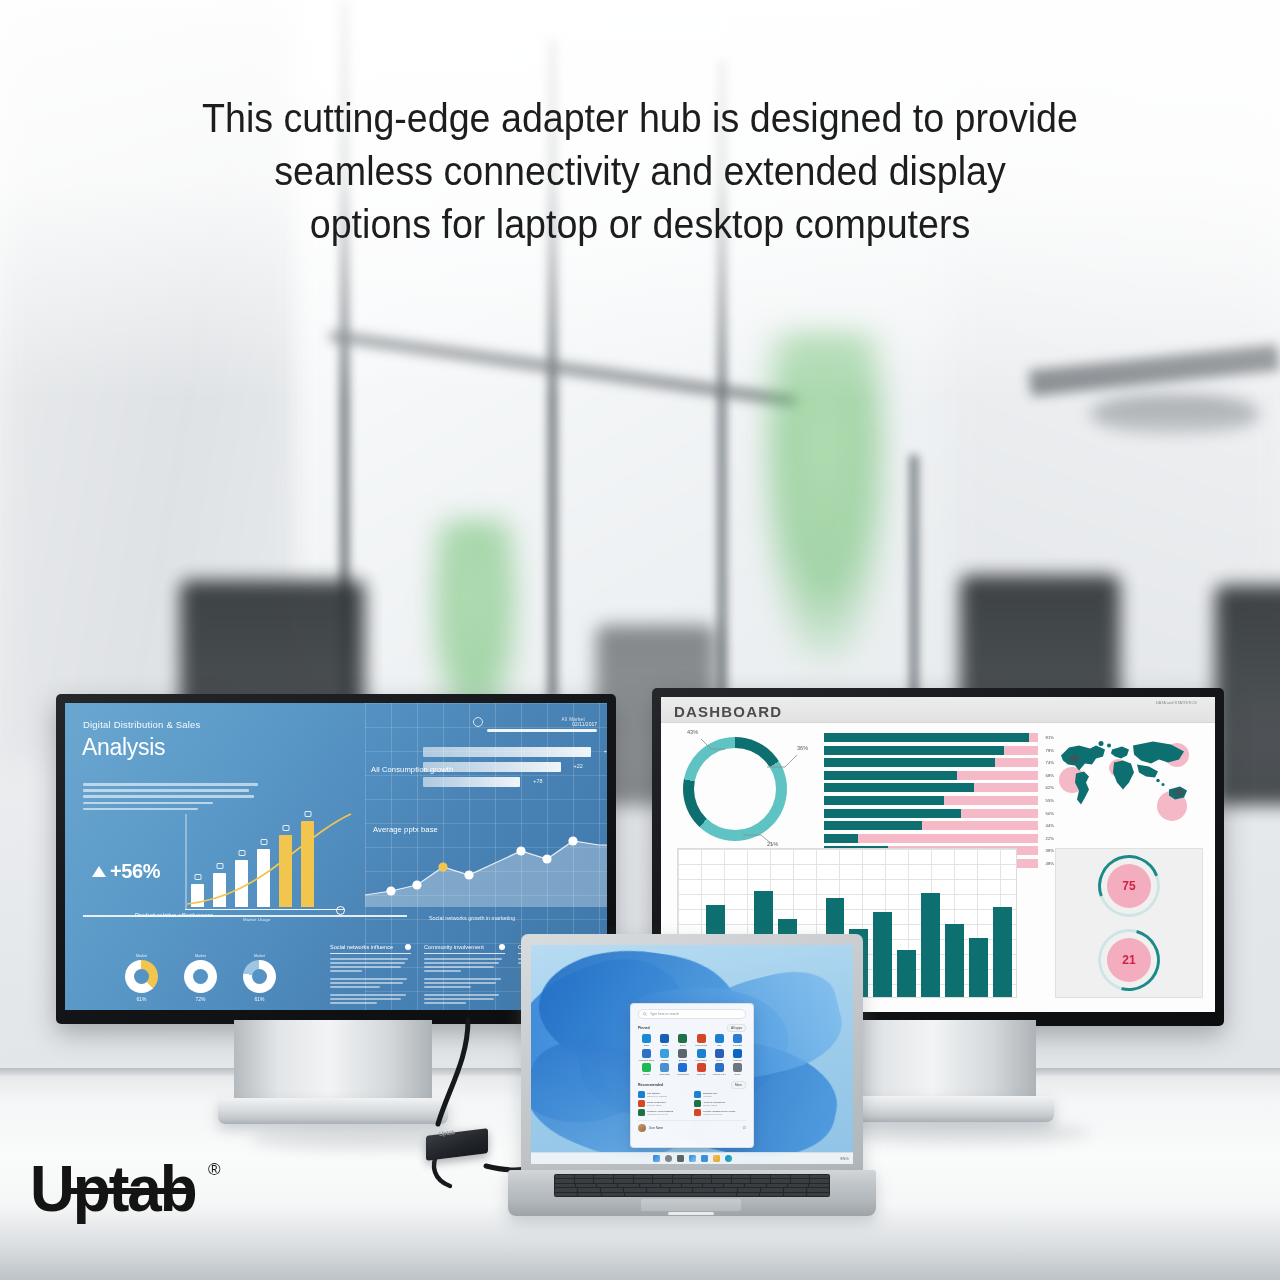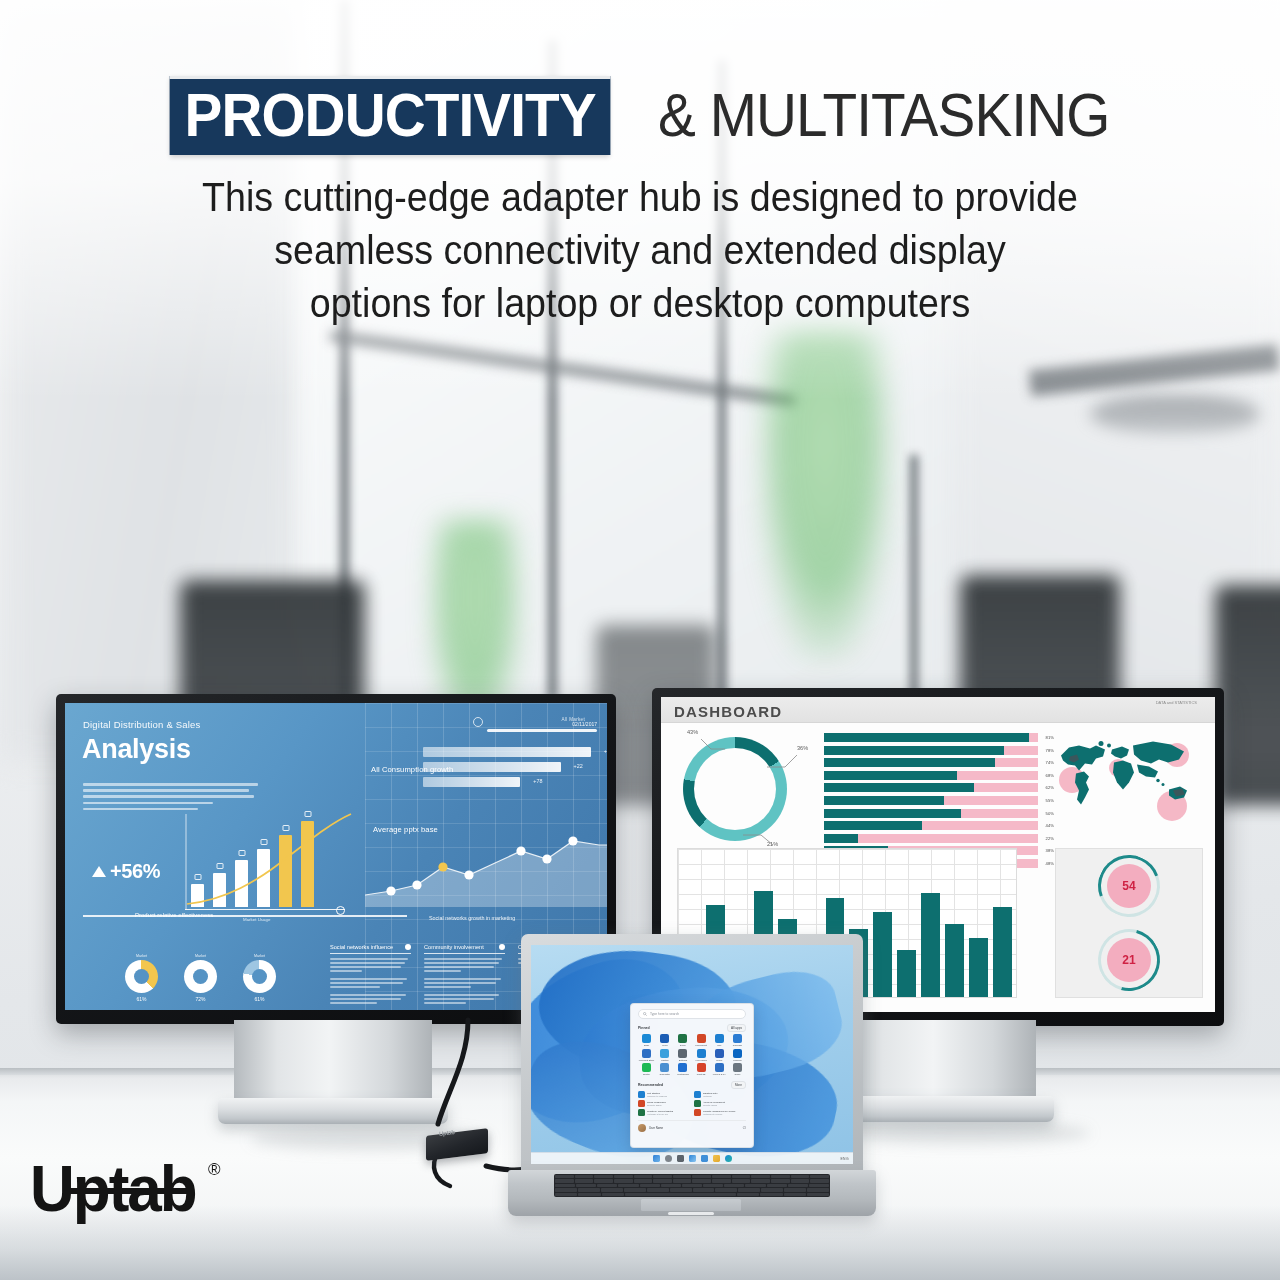--- a/index.html
+++ b/index.html
@@ -129,21 +129,21 @@
 
   
   #mon-left{ left:56px; top:694px; width:560px; height:330px; }
   #mon-left .mon-screen{ left:9px; top:9px; right:9px; bottom:14px; }
   .blue-deck{
     position:absolute; inset:0;
     background:linear-gradient(125deg,#6aa7d0 0%,#5896c6 34%,#4a84b6 62%,#3e76aa 100%);
     color:#fff;
   }
   .bd-kicker{ position:absolute; left:18px; top:16px; font-size:9.5px; letter-spacing:.2px; opacity:.95; }
-  .bd-title{ position:absolute; left:17px; top:31px; font-size:27px; font-weight:bold; letter-spacing:-.3px; }
+  .bd-title{ position:absolute; left:17px; top:31px; font-size:23px; font-weight:normal; letter-spacing:-.3px; }
   .bd-corner{ position:absolute; right:22px; top:14px; font-size:4.6px; opacity:.78; letter-spacing:.3px; }
   .bd-para{ position:absolute; left:18px; top:80px; width:180px; }
   .bd-para span{ display:block; height:2.6px; margin-bottom:3.6px; background:rgba(255,255,255,.58); border-radius:1px; }
   .bd-para span:nth-child(1){ width:97%; }
   .bd-para span:nth-child(2){ width:92%; }
   .bd-para span:nth-child(3){ width:95%; }
   .bd-para span:nth-child(4){ width:72%; }
   .bd-para span:nth-child(5){ width:64%; }
   .bd-pct{
     position:absolute; left:27px; top:157px;
@@ -682,21 +682,21 @@
             <div class="wd-col" style="height:62%"></div>
             <div class="wd-col" style="height:50%"></div>
             <div class="wd-col" style="height:76%"></div>
           </div>
         </div>
 
         <div class="wd-gauges">
           <div class="gauge">
             <div class="ring"></div>
             <div class="inner">
-              <span class="num">54</span>
+              <span class="num">75</span>
             </div>
           </div>
           <div class="gauge">
             <div class="ring" style="transform:rotate(150deg)"></div>
             <div class="inner">
               <span class="num">21</span>
             </div>
           </div>
         </div>
 
@@ -961,24 +961,20 @@
             <i class="kb-key"></i>
             <i class="kb-key"></i>
           </div>
       </div>
       <div class="lt-trackpad"></div>
       <div class="lt-notch"></div>
     </div>
   </div>
 
   <div id="headline">
-    <div class="title-row">
-      <span class="title-badge">PRODUCTIVITY</span>
-      <span class="title-plain">&amp; MULTITASKING</span>
-    </div>
     <div class="subtitle">
       <div>This cutting-edge adapter hub is designed to provide</div>
       <div>seamless connectivity and extended display</div>
       <div>options for laptop or desktop computers</div>
     </div>
   </div>
 
   <div class="logo-wrap">
     <span class="logo-text">Uptab</span>
     <span class="logo-bar"></span>

